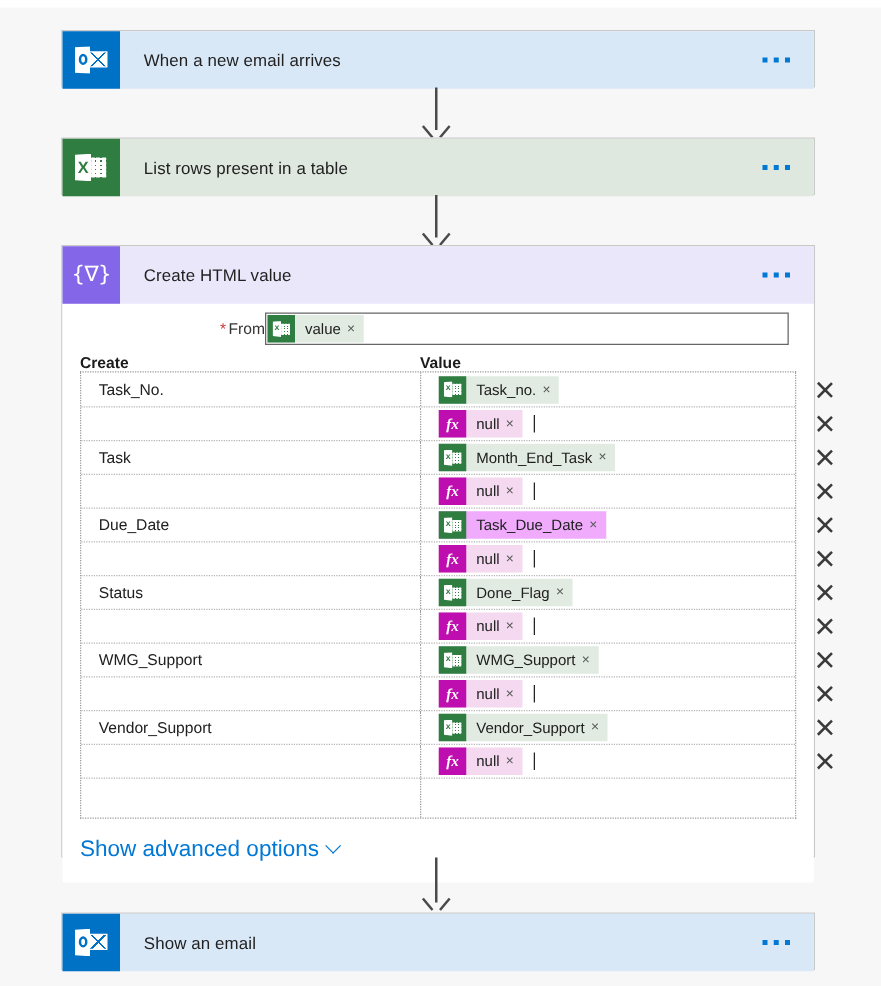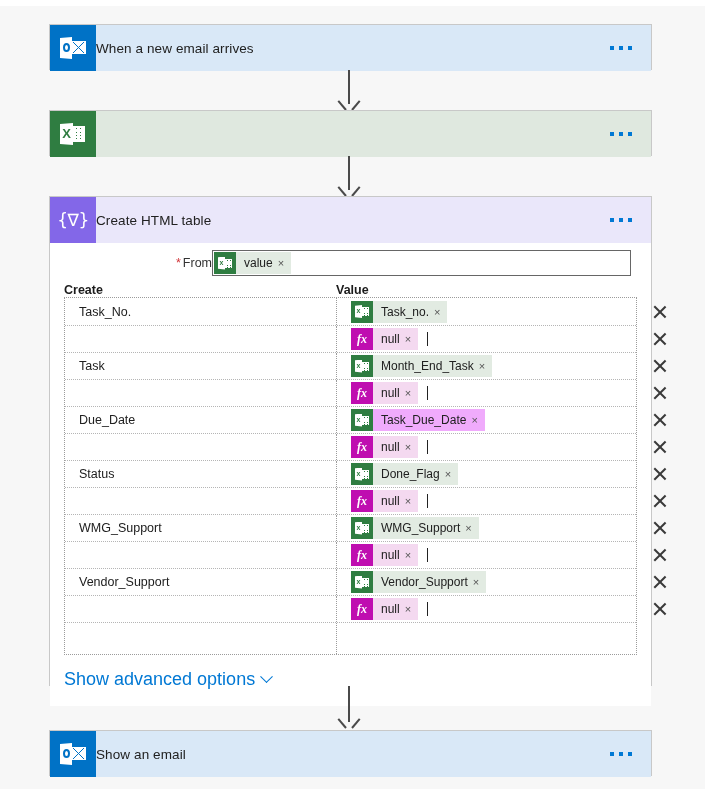--- a/index.html
+++ b/index.html
@@ -34,20 +34,21 @@
     position: relative;
   }
   .card-icon {
     width: 46px; height: 46px;
     flex: 0 0 46px;
     display: flex; align-items: center; justify-content: center;
   }
   .card-title {
     font-size: 13.5px;
     color: #212121;
+    padding-left: 19px;
     letter-spacing: .1px;
     white-space: nowrap;
   }
   .ellipsis {
     position: absolute;
     right: 19px; top: 50%;
     transform: translateY(-50%);
     display: flex; gap: 5px;
     cursor: pointer;
   }
@@ -351,39 +352,40 @@
 
   <div class="card theme-excel" style="left:49px; top:110px; width:603px; height:46px;">
     <div class="card-head">
       <div class="card-icon">
         <div class="ico-excel">
             <span class="doc"></span>
             <span class="x">X</span>
             <span class="grid"></span>
           </div>
       </div>
+      <div class="card-title">List rows present in a table</div>
       <div class="ellipsis">
         <i></i>
           <i></i>
           <i></i>
       </div>
     </div>
   </div>
 
   <div class="arrow" style="left:341px; top:156px; height:42px;">
     <span class="stem" style="height:34px;"></span>
     <span class="head" style="top:28px;"></span>
   </div>
 
   <div class="card theme-data" style="left:49px; top:196px; width:603px; height:490px;">
     <div class="card-head">
       <div class="card-icon">
         <span class="ico-data">{∇}</span>
       </div>
-      <div class="card-title">Create HTML table</div>
+      <div class="card-title">Create HTML value</div>
       <div class="ellipsis">
         <i></i>
           <i></i>
           <i></i>
       </div>
     </div>
 
     <div class="card-body">
 
       <div class="from-row">

